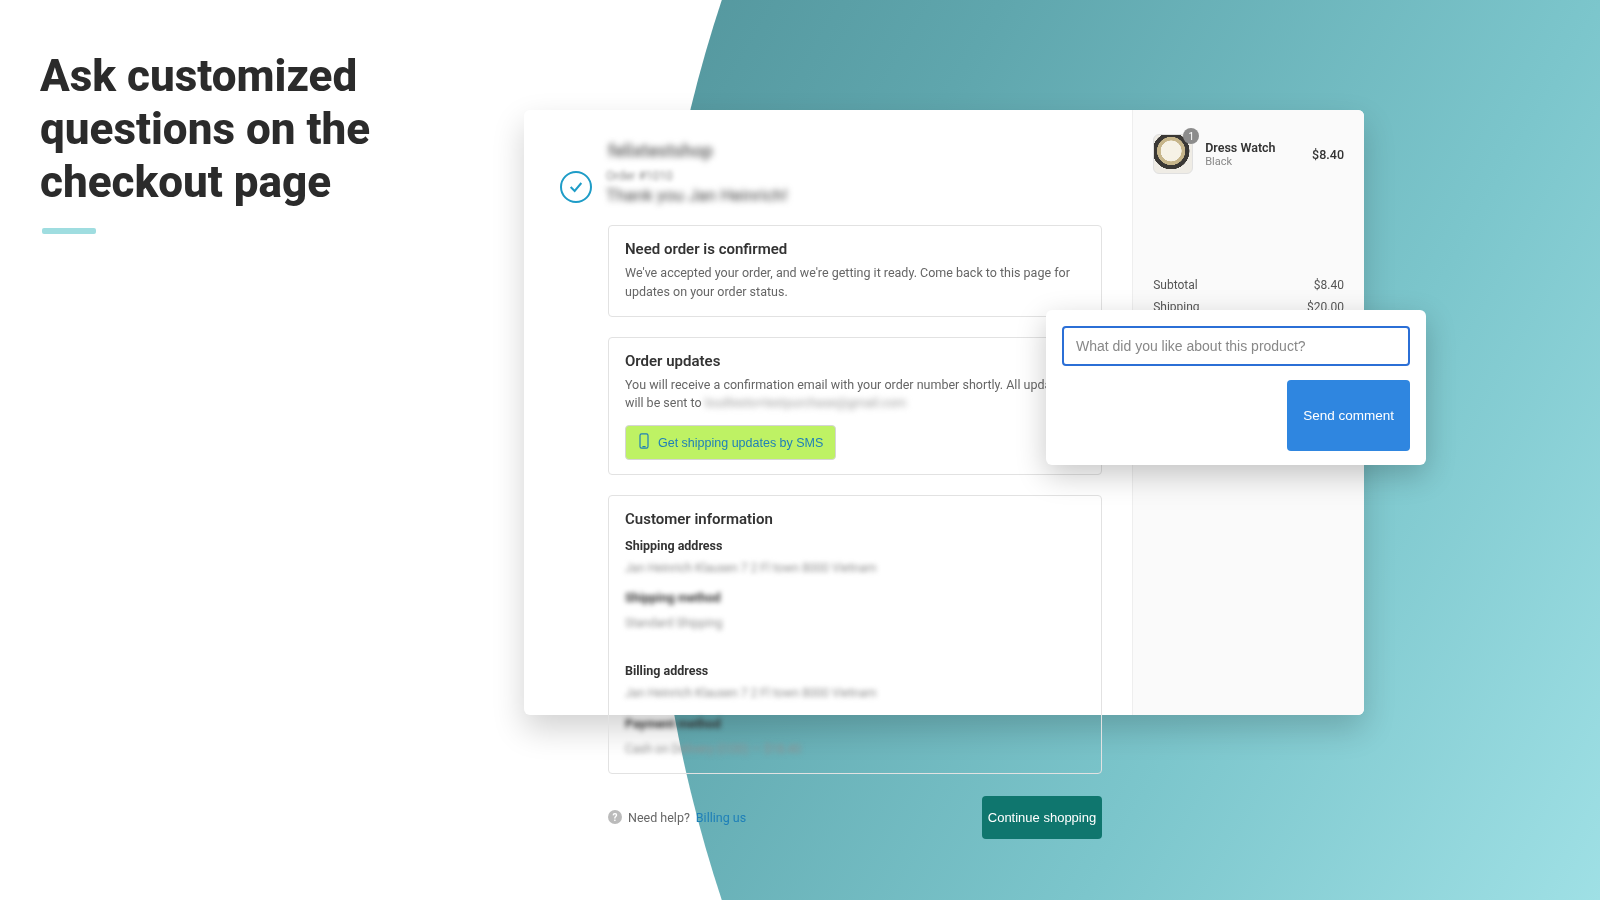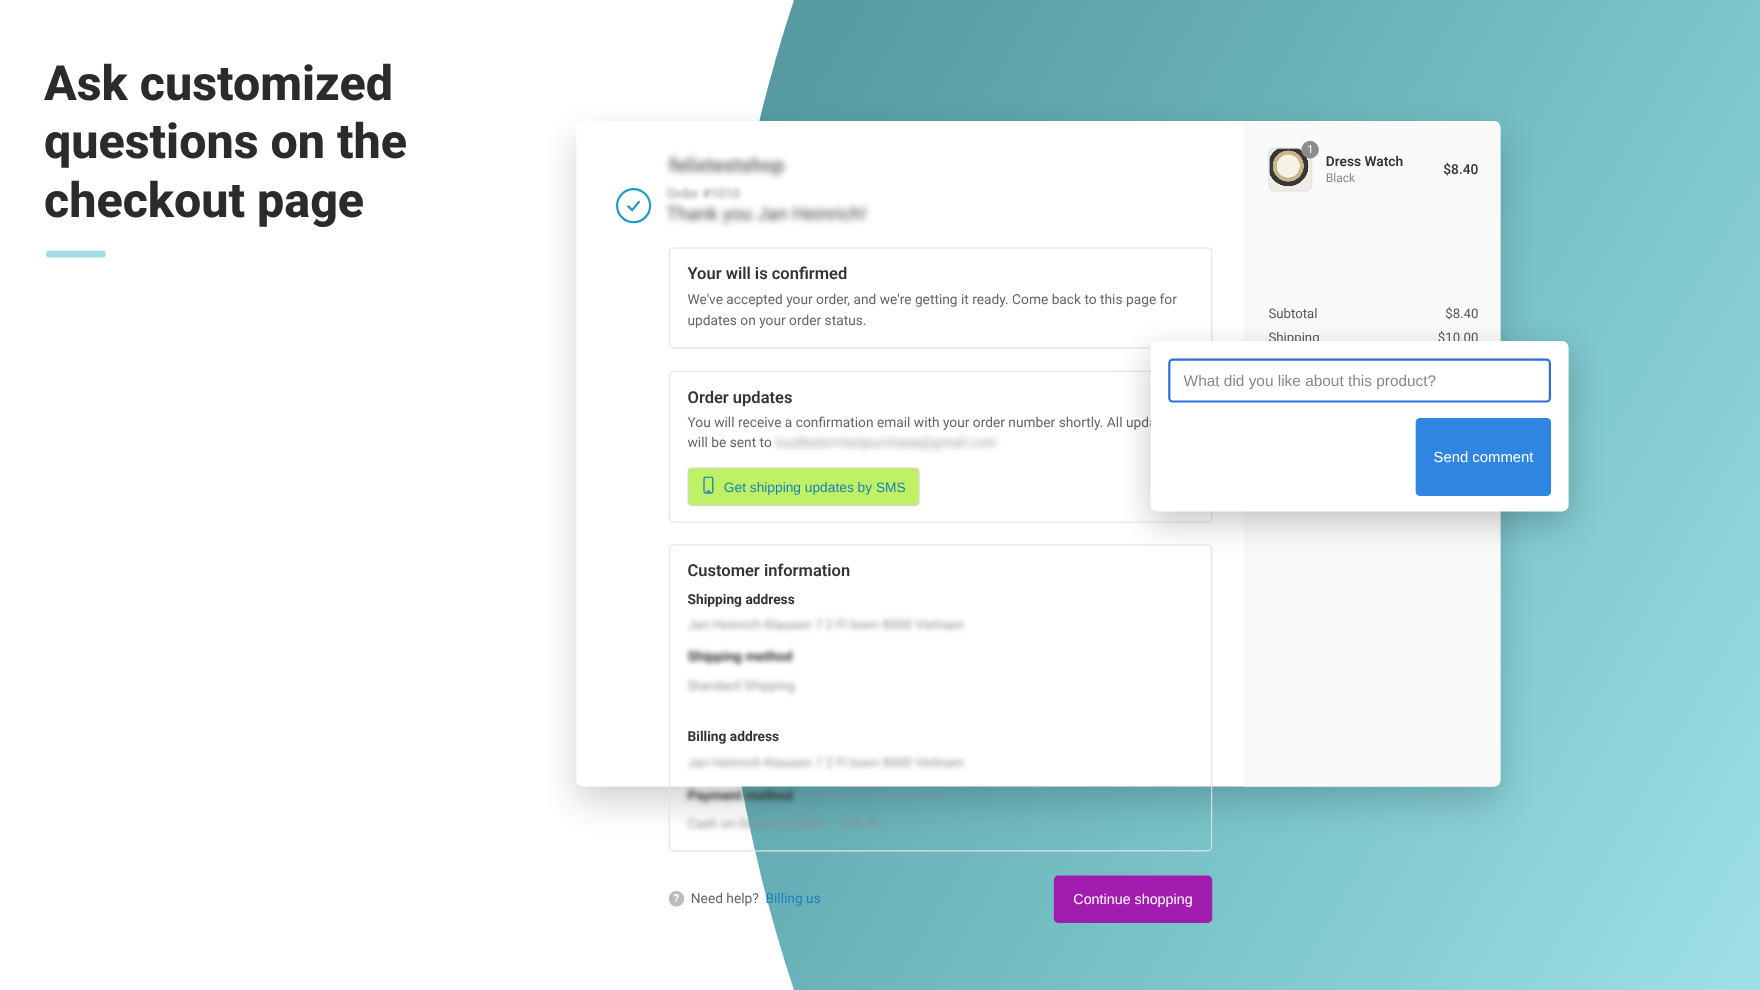--- a/index.html
+++ b/index.html
@@ -43,21 +43,21 @@
 
   .cust-grid { display:flex; gap:30px; margin-top:10px;flex-direction:column; }
   .cust-col { flex:1; }
   .cust-col h4 { font-size:12.5px; font-weight:700; color:#333; margin-bottom:6px; }
   .blur-block { color:#8f8f8f; font-size:12px; line-height:1.6; filter: blur(2.5px); }
 
   .footer-row { display:flex; align-items:center; justify-content:space-between; margin-left:48px; margin-top:22px; }
   .help { display:flex; align-items:center; gap:6px; font-size:12.5px; color:#666; }
   .help .qicon { width:14px; height:14px; border-radius:50%; background:#bbb; color:#fff; font-size:10px; display:flex; align-items:center; justify-content:center; font-weight:700; }
   .help a { color:#1e7fb8; text-decoration:none; }
-  .continue-btn { background:#a21caf; color:#fff; border:none; border-radius:4px; padding:14px 18px; font-size:13px; font-weight:500; cursor:pointer; }
+  .continue-btn { background:#0f766e; color:#fff; border:none; border-radius:4px; padding:14px 6px; font-size:13px; font-weight:500; cursor:pointer; }
 
   .product-row { display:flex; align-items:center; gap:12px; }
   .thumb-wrap { position:relative; width:40px; height:40px; }
   .thumb { width:40px; height:40px; border-radius:6px; border:1px solid #e0e0e0; background: radial-gradient(circle at 45% 42%, #f6f2e6 0 34%, #c7b68b 35% 46%, #3a3835 47% 60%, #efece5 61% 100%); }
   .qty-badge { position:absolute; top:-6px; right:-6px; width:16px; height:16px; border-radius:50%; background:#8c8c8c; color:#fff; font-size:10px; display:flex; align-items:center; justify-content:center; }
   .prod-text { flex:1; }
   .prod-name { font-size:12.5px; font-weight:600; color:#333; }
   .prod-variant { font-size:11px; color:#888; }
   .prod-price { font-size:12.5px; color:#333; font-weight:500; }
 
@@ -93,21 +93,21 @@
               <polyline points="4 12 10 18 20 6"></polyline>
             </svg>
         </div>
         <div class="order-text">
           <div class="order-num">Order #1010</div>
           <div class="thank">Thank you Jan Heinrich!</div>
         </div>
       </div>
 
       <div class="card">
-        <h3>Your will is confirmed</h3>
+        <h3>Need order is confirmed</h3>
         <p>We've accepted your order, and we're getting it ready. Come back to this page for updates on your order status.</p>
       </div>
 
       <div class="card">
         <h3>Order updates</h3>
         <p>
           <span>You will receive a confirmation email with your order number shortly. All updates will be sent to </span>
           <span class="blur-inline">loudtests+testpurchase@gmail.com</span>
         </p>
         <button class="sms-btn">
@@ -170,21 +170,21 @@
         <div class="prod-price">$8.40</div>
       </div>
 
       <div class="totals">
         <div class="total-line">
           <span>Subtotal</span>
           <span>$8.40</span>
         </div>
         <div class="total-line">
           <span>Shipping</span>
-          <span>$10.00</span>
+          <span>$20.00</span>
         </div>
         <div class="divider"></div>
         <div class="grand">
           <span class="label">Total</span>
           <span>
             <span class="cur">USD</span>
             <span class="amt">$18.40</span>
           </span>
         </div>
       </div>

